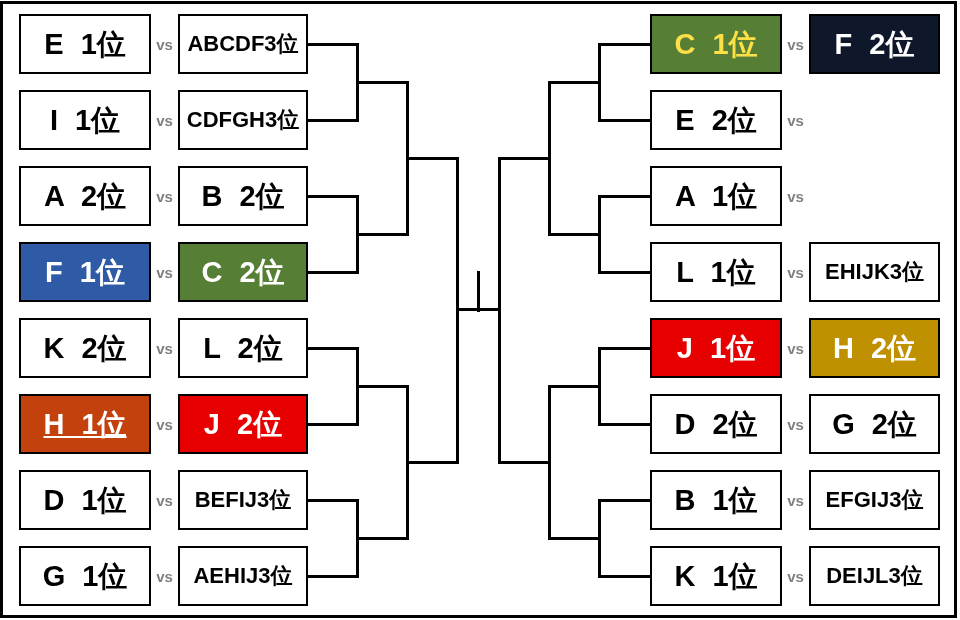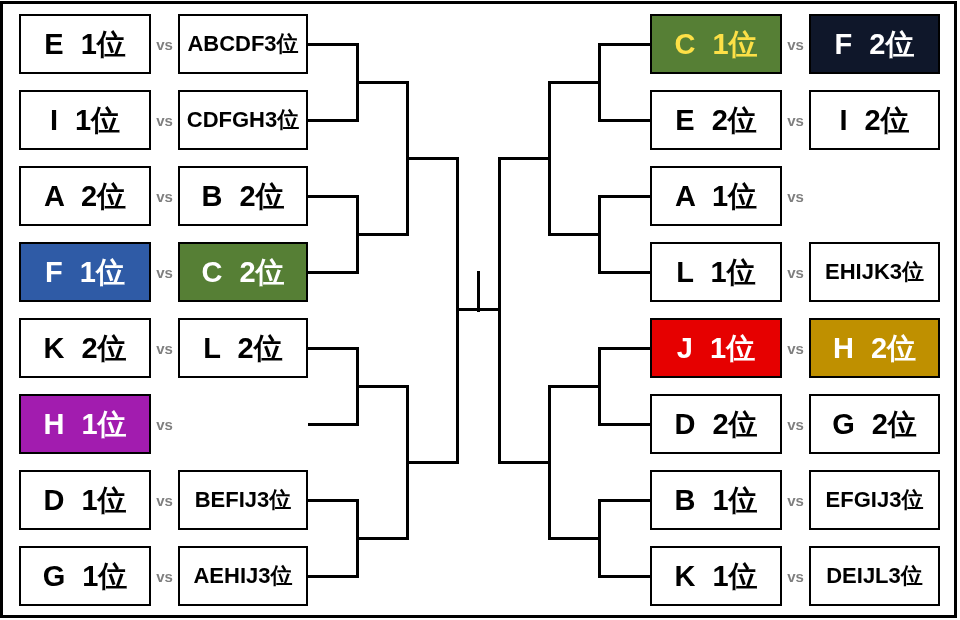--- a/index.html
+++ b/index.html
@@ -54,22 +54,23 @@
       <div class="team wA" style="background-color: rgb(47, 91, 166); color: rgb(255, 255, 255);">F 1位</div>
       <div class="vs" style="color: rgb(127, 127, 127);">vs</div>
       <div class="team wB" style="background-color: rgb(86, 127, 53); color: rgb(255, 255, 255);">C 2位</div>
     </div>
     <div class="match">
       <div class="team wA">K 2位</div>
       <div class="vs" style="color: rgb(127, 127, 127);">vs</div>
       <div class="team wB">L 2位</div>
     </div>
     <div class="match">
-      <div class="team wA" style="background-color: #a21caf; color: rgb(255, 255, 255);">H 1位</div>
+      <div class="team wA" style="background-color: #c2410c; color: rgb(255, 255, 255); text-decoration: underline;">H 1位</div>
       <div class="vs" style="color: rgb(127, 127, 127);">vs</div>
+      <div class="team wB" style="background-color: rgb(230, 0, 0); color: rgb(255, 255, 255);">J 2位</div>
     </div>
     <div class="match">
       <div class="team wA">D 1位</div>
       <div class="vs" style="color: rgb(127, 127, 127);">vs</div>
       <div class="team wB long">BEFIJ3位</div>
     </div>
     <div class="match">
       <div class="team wA">G 1位</div>
       <div class="vs" style="color: rgb(127, 127, 127);">vs</div>
       <div class="team wB long">AEHIJ3位</div>
@@ -78,21 +79,20 @@
 
   <div class="col" id="right-col">
     <div class="match">
       <div class="team wA" style="background-color: rgb(86, 127, 53); color: #fde047;">C 1位</div>
       <div class="vs" style="color: rgb(127, 127, 127);">vs</div>
       <div class="team wC" style="background-color: #0f172a; color: rgb(255, 255, 255);">F 2位</div>
     </div>
     <div class="match">
       <div class="team wA">E 2位</div>
       <div class="vs" style="color: rgb(127, 127, 127);">vs</div>
-      <div class="team wC">I 2位</div>
     </div>
     <div class="match">
       <div class="team wA">A 1位</div>
       <div class="vs" style="color: rgb(127, 127, 127);">vs</div>
     </div>
     <div class="match">
       <div class="team wA">L 1位</div>
       <div class="vs" style="color: rgb(127, 127, 127);">vs</div>
       <div class="team wC long">EHIJK3位</div>
     </div>

